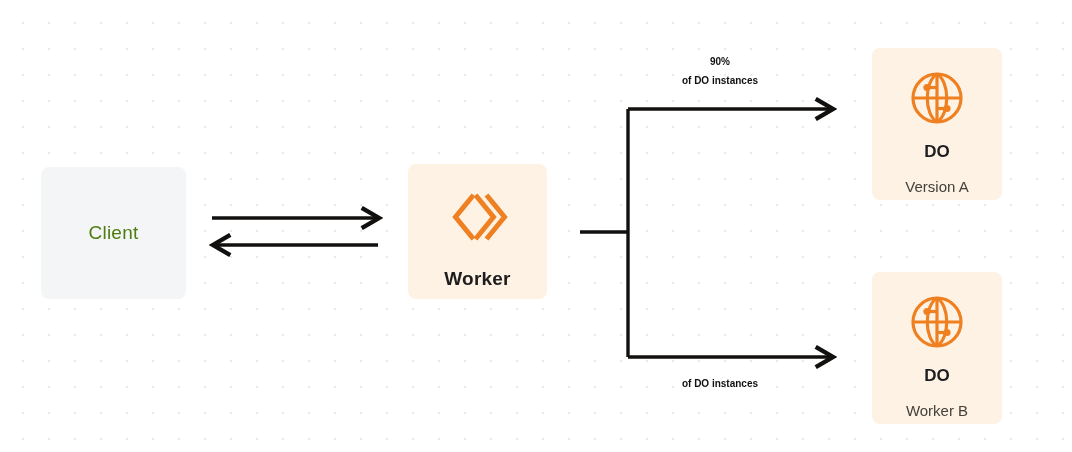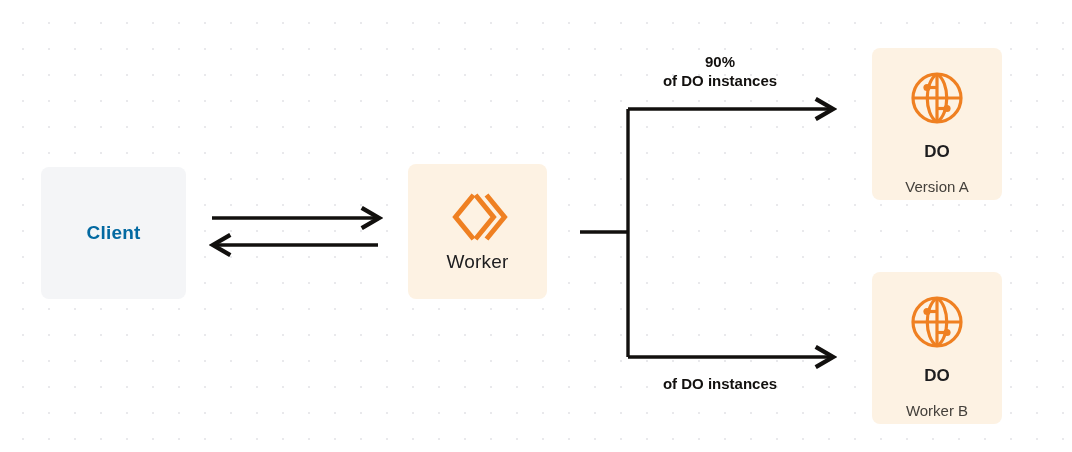--- a/index.html
+++ b/index.html
@@ -32,39 +32,39 @@
   
   #client-node {
     left: 41px;
     top: 167px;
     width: 145px;
     height: 132px;
     background: #f4f5f7;
   }
   #client-node .node-title {
     font-size: 19px;
-    font-weight: bold;
-    color: #0369a1;
+    font-weight: normal;
+    color: #4d7c0f;
     letter-spacing: 0.2px;
   }
   
   #worker-node {
     left: 408px;
     top: 164px;
     width: 139px;
     height: 135px;
     background: #fdf2e3;
     justify-content: flex-start;
     padding-top: 22px;
   }
   #worker-node .node-title {
     font-size: 19px;
-    font-weight: normal;
+    font-weight: bold;
     color: #1d1d1f;
-    margin-top: 3px;
+    margin-top: 20px;
     letter-spacing: 0.2px;
   }
   
   .do-node {
     left: 872px;
     width: 130px;
     height: 152px;
     background: #fdf2e3;
     justify-content: flex-start;
     padding-top: 20px;
@@ -89,21 +89,21 @@
     left: 0;
     top: 0;
     width: 1072px;
     height: 452px;
     pointer-events: none;
   }
   
   .edge-label {
     position: absolute;
     text-align: center;
-    font-size: 15px;
+    font-size: 10px;
     font-weight: bold;
     color: #12100e;
     line-height: 19px;
     white-space: nowrap;
   }
   #label-top {
     left: 600px;
     top: 52px;
     width: 240px;
   }

